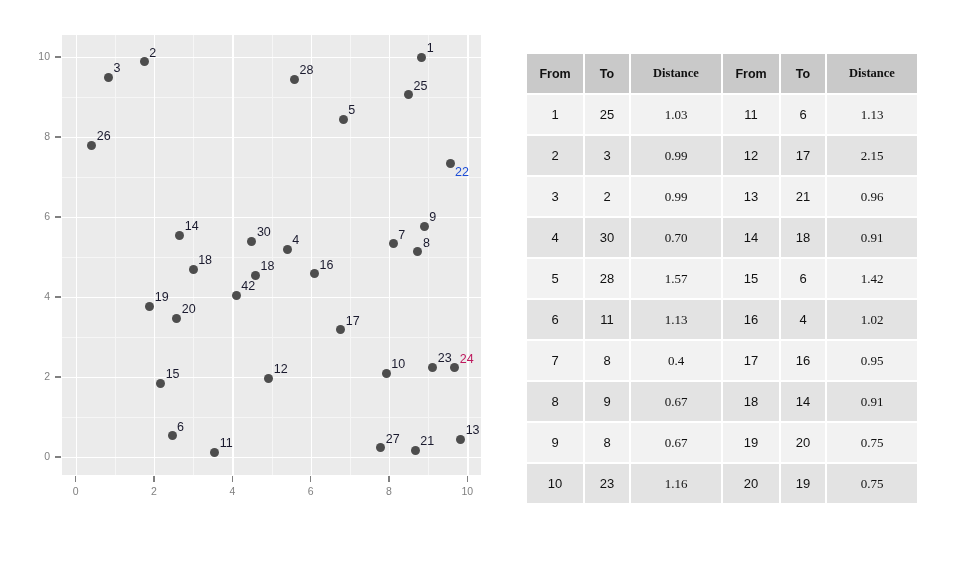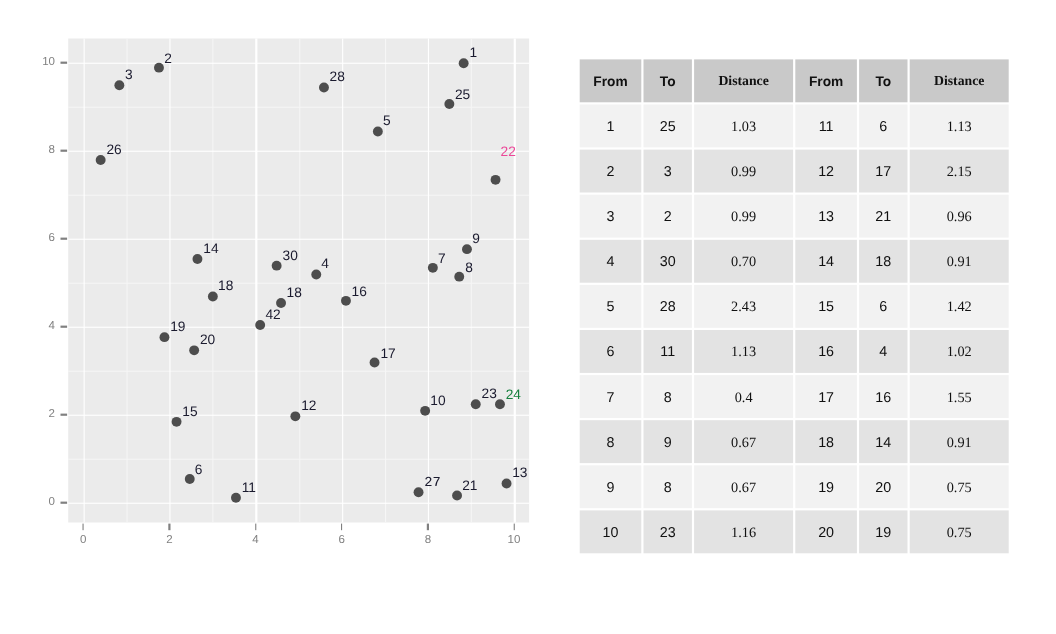--- a/index.html
+++ b/index.html
@@ -147,31 +147,31 @@
       <div class="ptlabel" style="left: 345.811px; top: 314.8px; color: rgb(26, 26, 46);">17</div>
       <div class="pt" style="left: 193.182px; top: 269.4px; background: rgb(77, 77, 77);"></div>
       <div class="ptlabel" style="left: 198.182px; top: 254.4px; color: rgb(26, 26, 46);">18</div>
       <div class="pt" style="left: 149.716px; top: 306.2px; background: rgb(77, 77, 77);"></div>
       <div class="ptlabel" style="left: 154.716px; top: 291.2px; color: rgb(26, 26, 46);">19</div>
       <div class="pt" style="left: 176.736px; top: 318.2px; background: rgb(77, 77, 77);"></div>
       <div class="ptlabel" style="left: 181.736px; top: 303.2px; color: rgb(26, 26, 46);">20</div>
       <div class="pt" style="left: 415.213px; top: 450.2px; background: rgb(77, 77, 77);"></div>
       <div class="ptlabel" style="left: 420.213px; top: 435.2px; color: rgb(26, 26, 46);">21</div>
       <div class="pt" style="left: 450.064px; top: 163.8px; background: rgb(77, 77, 77);"></div>
-      <div class="ptlabel" style="left: 455.064px; top: 132px; color: #ec4899; text-align: right;">22</div>
+      <div class="ptlabel" style="left: 455.064px; top: 166px; color: #1d4ed8; text-align: right;">22</div>
       <div class="pt" style="left: 432.835px; top: 367px; background: rgb(77, 77, 77);"></div>
       <div class="ptlabel" style="left: 437.835px; top: 352px; color: rgb(26, 26, 46);">23</div>
       <div class="pt" style="left: 454.764px; top: 367.8px; background: rgb(77, 77, 77);"></div>
-      <div class="ptlabel" style="left: 459.764px; top: 352.8px; color: #15803d;">24</div>
+      <div class="ptlabel" style="left: 459.764px; top: 352.8px; color: #be185d;">24</div>
       <div class="pt" style="left: 408.556px; top: 94.6px; background: rgb(77, 77, 77);"></div>
       <div class="ptlabel" style="left: 413.556px; top: 79.6px; color: rgb(26, 26, 46);">25</div>
       <div class="pt" style="left: 91.7607px; top: 145.4px; background: rgb(77, 77, 77);"></div>
       <div class="ptlabel" style="left: 96.7607px; top: 130.4px; color: rgb(26, 26, 46);">26</div>
       <div class="pt" style="left: 380.753px; top: 447.8px; background: rgb(77, 77, 77);"></div>
-      <div class="ptlabel" style="left: 385.753px; top: 432.8px; color: rgb(26, 26, 46); font-family: Liberation Mono, monospace;">27</div>
+      <div class="ptlabel" style="left: 385.753px; top: 432.8px; color: rgb(26, 26, 46);">27</div>
       <div class="pt" style="left: 294.604px; top: 79.4px; background: rgb(77, 77, 77);"></div>
       <div class="ptlabel" style="left: 299.604px; top: 64.4px; color: rgb(26, 26, 46);">28</div>
       <div class="pt" style="left: 255.445px; top: 275px; background: rgb(77, 77, 77);"></div>
       <div class="ptlabel" style="left: 260.445px; top: 260px; color: rgb(26, 26, 46);">18</div>
       <div class="pt" style="left: 251.921px; top: 241px; background: rgb(77, 77, 77);"></div>
       <div class="ptlabel" style="left: 256.921px; top: 226px; color: rgb(26, 26, 46);">30</div>
       <div class="pt" style="left: 236.257px; top: 295px; background: rgb(77, 77, 77);"></div>
       <div class="ptlabel" style="left: 241.257px; top: 280px; color: rgb(26, 26, 46);">42</div>
     </div>
 </div>
@@ -217,40 +217,40 @@
           <td class="c-from">4</td>
           <td class="c-to">30</td>
           <td class="c-dist">0.70</td>
           <td class="c-from">14</td>
           <td class="c-to">18</td>
           <td class="c-dist">0.91</td>
         </tr>
         <tr class="odd">
           <td class="c-from">5</td>
           <td class="c-to">28</td>
-          <td class="c-dist">2.43</td>
+          <td class="c-dist">1.57</td>
           <td class="c-from">15</td>
           <td class="c-to">6</td>
           <td class="c-dist">1.42</td>
         </tr>
         <tr class="even">
           <td class="c-from">6</td>
           <td class="c-to">11</td>
           <td class="c-dist">1.13</td>
           <td class="c-from">16</td>
           <td class="c-to">4</td>
           <td class="c-dist">1.02</td>
         </tr>
         <tr class="odd">
           <td class="c-from">7</td>
           <td class="c-to">8</td>
           <td class="c-dist">0.4</td>
           <td class="c-from">17</td>
           <td class="c-to">16</td>
-          <td class="c-dist">1.55</td>
+          <td class="c-dist">0.95</td>
         </tr>
         <tr class="even">
           <td class="c-from">8</td>
           <td class="c-to">9</td>
           <td class="c-dist">0.67</td>
           <td class="c-from">18</td>
           <td class="c-to">14</td>
           <td class="c-dist">0.91</td>
         </tr>
         <tr class="odd">

